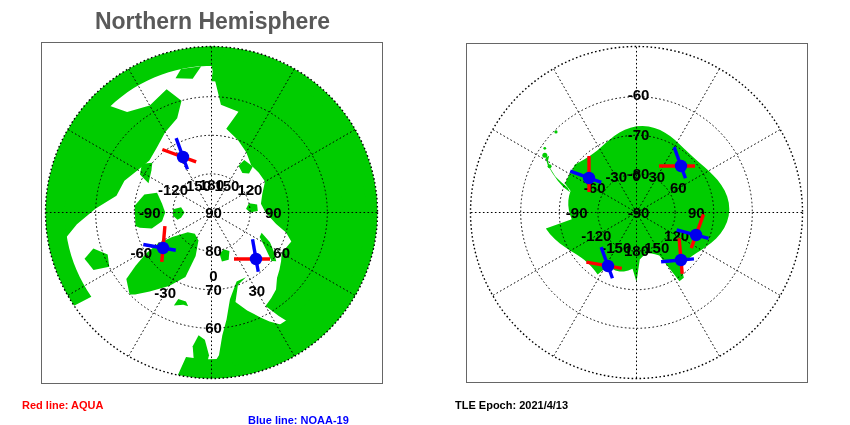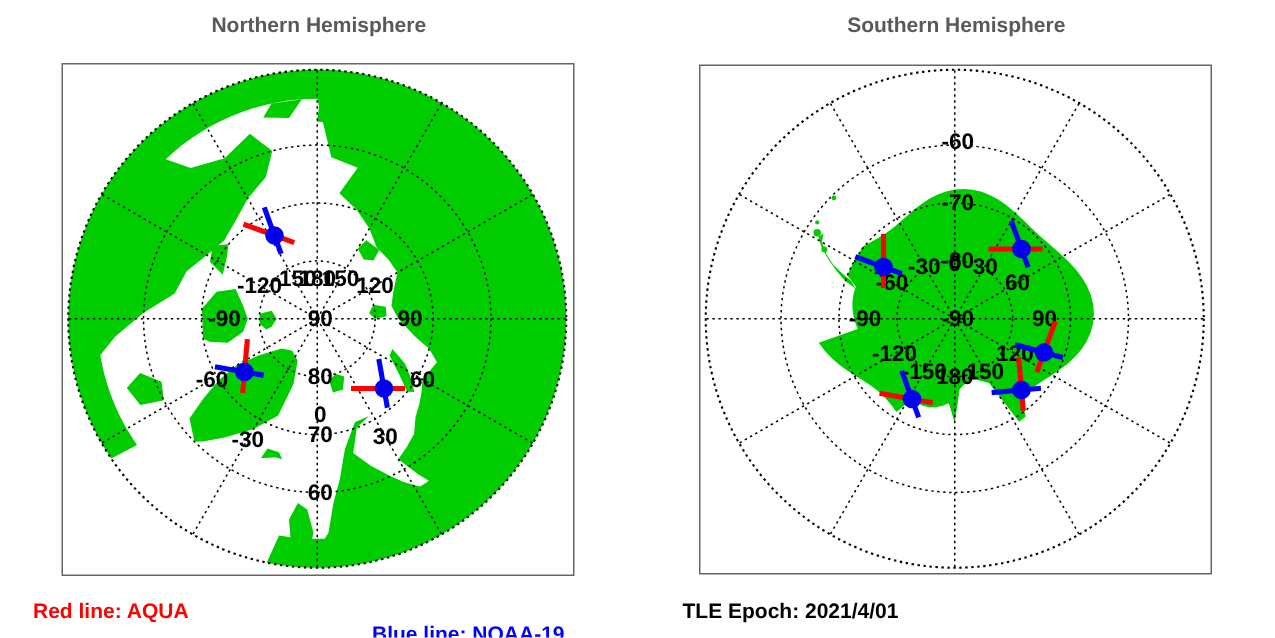--- a/index.html
+++ b/index.html
@@ -6,40 +6,40 @@
   body{width:850px;height:425px;overflow:hidden;font-family:"Liberation Sans",sans-serif;}
   #root{position:relative;width:850px;height:425px;}
 
   .panel{position:absolute;top:0;height:425px;width:425px;}
   #panel-north{left:0;}
   #panel-south{left:425px;}
 
   .panel-title{
     position:absolute;top:8px;left:0;width:425px;text-align:center;
     font-family:"Liberation Sans",sans-serif;
-    font-size:14px;font-weight:700;color:#595959;letter-spacing:0px;
+    font-size:23px;font-weight:700;color:#595959;letter-spacing:0px;
     white-space:nowrap;
   }
 
   .plot-frame{
     position:absolute;
     border:1.5px solid #666666;
     box-sizing:border-box;
     background:#ffffff;
     overflow:hidden;
   }
   #frame-north{left:41px;top:42px;width:342px;height:342px;}
   #frame-south{left:41px;top:43px;width:342px;height:340px;}
 
   .plot-svg{position:absolute;left:0;top:0;}
 
   .footer-label{
     position:absolute;
     font-family:"Liberation Sans",sans-serif;
-    font-size:14px;font-weight:700;white-space:nowrap;
+    font-size:11px;font-weight:700;white-space:nowrap;
   }
   #legend-red{left:22px;top:399px;color:#ff0000;}
   #legend-blue{left:248px;top:414px;color:#0000ff;}
   #tle-epoch{left:455px;top:399px;color:#000000;}
 
   
 </style>
 </head>
 <body>
 
@@ -123,21 +123,20 @@
             <circle cx="121" cy="205" r="6.2" fill="#0000ee"></circle>
             <line x1="192" y1="216" x2="228" y2="216" stroke="#ff0000" stroke-width="3.4" stroke-linecap="butt"></line>
             <line x1="210.52703644666138" y1="196.30384493975583" x2="216.25742630967008" y2="228.8025007891587" stroke="#0000ff" stroke-width="3.4" stroke-linecap="butt"></line>
             <circle cx="214" cy="216" r="6.2" fill="#0000ee"></circle>
           </g>
         </svg>
     </div>
   </div>
 
   <div class="panel" id="panel-south">
-    <div class="panel-title">Southern Hemisphere</div>
 
     <div class="plot-frame" id="frame-south">
       <svg class="plot-svg" id="svg-south" width="339" height="337" viewBox="0 0 339 337">
           <defs>
             <clipPath id="clipS">
               <circle cx="169.5" cy="168.5" r="166"></circle>
             </clipPath>
           </defs>
           <g clip-path="url(#clipS)">
             <circle cx="169.5" cy="168.5" r="166" fill="#ffffff"></circle>
@@ -200,15 +199,15 @@
             <line x1="119.33422943373142" y1="218.17974009132752" x2="154.7873085421709" y2="224.431074487337" stroke="#ff0000" stroke-width="3.4" stroke-linecap="butt"></line>
             <line x1="134.1595971334866" y1="203.20614758428184" x2="145.4462618632337" y2="234.2160040702168" stroke="#0000ff" stroke-width="3.4" stroke-linecap="butt"></line>
             <circle cx="141" cy="222" r="6.2" fill="#0000ee"></circle>
           </g>
         </svg>
     </div>
   </div>
 
   <div class="footer-label" id="legend-red">Red line: AQUA</div>
   <div class="footer-label" id="legend-blue">Blue line: NOAA-19</div>
-  <div class="footer-label" id="tle-epoch">TLE Epoch: 2021/4/01</div>
+  <div class="footer-label" id="tle-epoch">TLE Epoch: 2021/4/13</div>
 
 </div>
 
 </body></html>

